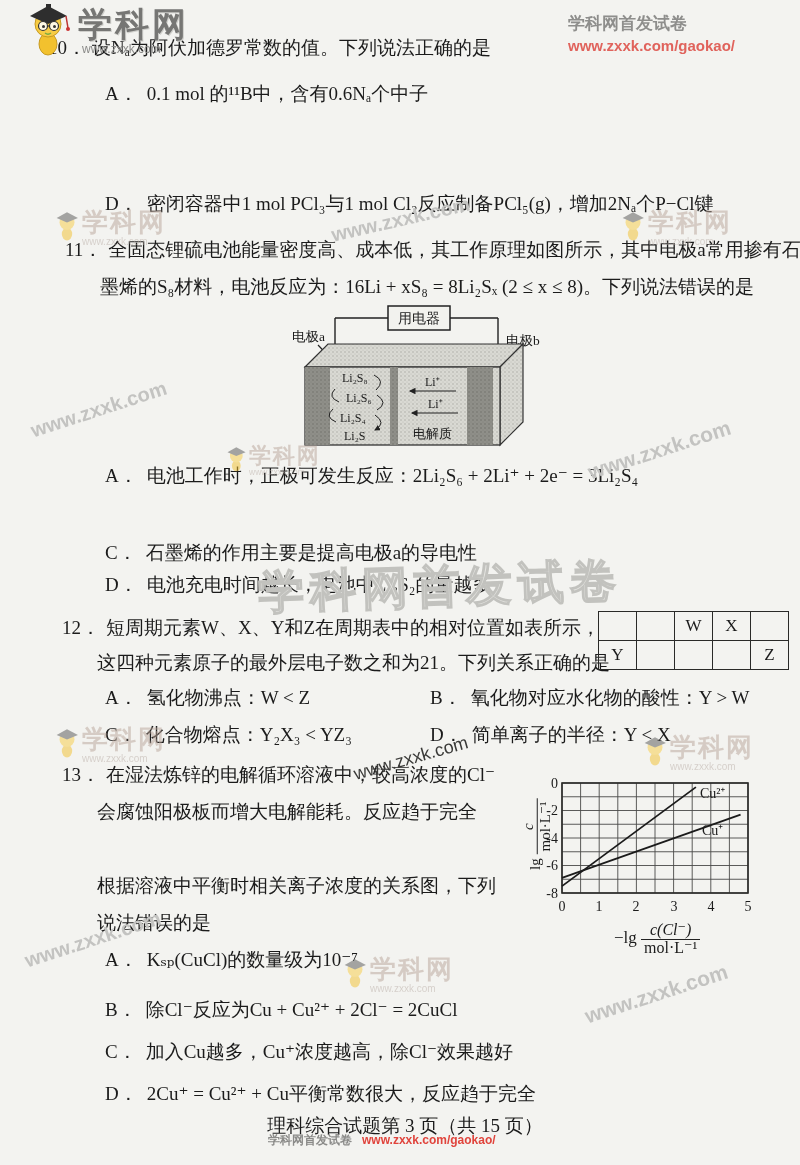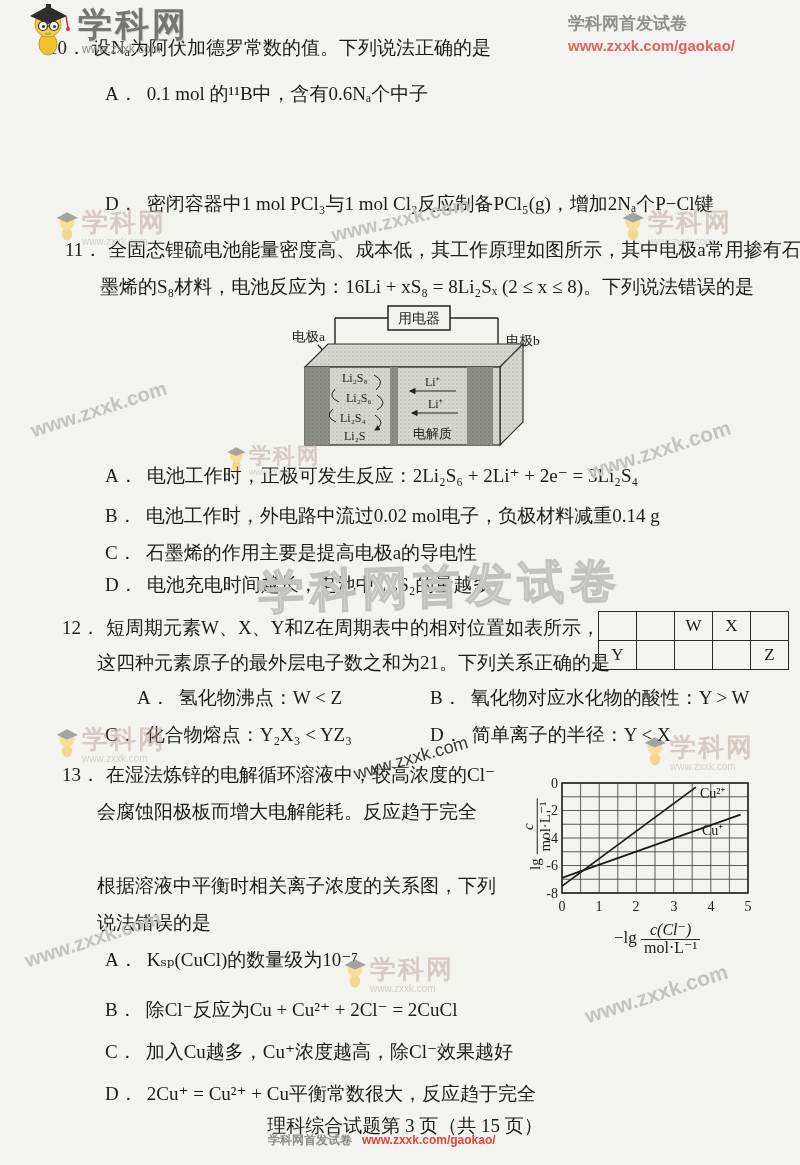--- a/index.html
+++ b/index.html
@@ -104,23 +104,20 @@
     <text x="137" y="83" font-size="12">Li⁺</text>
     <line x1="168" y1="88" x2="122" y2="88" stroke="#222" stroke-width="1.1" marker-end="url(#ah)"></line>
     <text x="140" y="105" font-size="12">Li⁺</text>
     <line x1="170" y1="110" x2="124" y2="110" stroke="#222" stroke-width="1.1" marker-end="url(#ah)"></line>
     <text x="125" y="135" font-size="13">电解质</text>
   </svg>
 
   <div class="t" style="left:105px;top:464px;">
     <span class="ol">A．</span><span>电池工作时，正极可发生反应：2Li₂S₆ + 2Li⁺ + 2e⁻ = 3Li₂S₄</span>
   </div>
-  <div class="t" style="left:105px;top:504px;">
-    <span class="ol">B．</span><span>电池工作时，外电路中流过0.02 mol电子，负极材料减重0.14 g</span>
-  </div>
   <div class="t" style="left:105px;top:541px;">
     <span class="ol">C．</span><span>石墨烯的作用主要是提高电极a的导电性</span>
   </div>
   <div class="t" style="left:105px;top:573px;">
     <span class="ol">D．</span><span>电池充电时间越长，电池中Li₂S₂的量越多</span>
   </div>
 
   <div class="t" style="left:62px;top:616px;">
     <span class="num">12．</span><span>短周期元素W、X、Y和Z在周期表中的相对位置如表所示，</span>
   </div>
@@ -140,21 +137,21 @@
     <tr>
       <td>Y</td>
       <td></td>
       <td></td>
       <td></td>
       <td>Z</td>
     </tr>
   </tbody>
     </table>
 
-  <div class="t" style="left:105px;top:686px;margin-left:32px;">
+  <div class="t" style="left:105px;top:686px;">
     <span class="ol">A．</span><span>氢化物沸点：W &lt; Z</span>
   </div>
   <div class="t" style="left:105px;top:723px;">
     <span class="ol">C．</span><span>化合物熔点：Y₂X₃ &lt; YZ₃</span>
   </div>
   <div class="t" style="left:430px;top:686px;">
     <span class="ol">B．</span><span>氧化物对应水化物的酸性：Y &gt; W</span>
   </div>
   <div class="t" style="left:430px;top:723px;">
     <span class="ol">D．</span><span>简单离子的半径：Y &lt; X</span>

